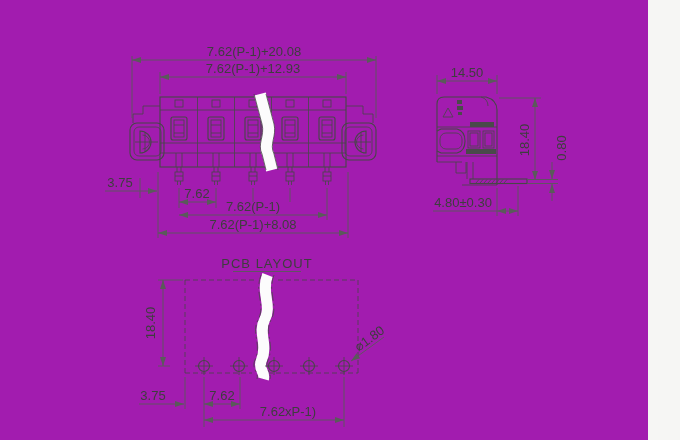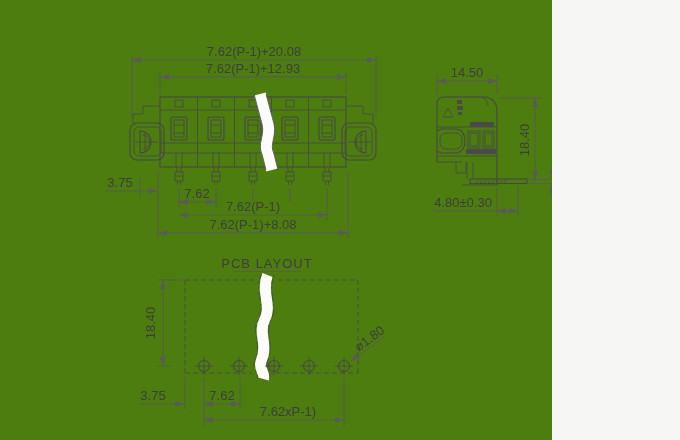--- a/index.html
+++ b/index.html
@@ -1,16 +1,16 @@
 <!DOCTYPE html>
 <html><head>
 <meta charset="utf-8">
 <style>
   html,body{margin:0;padding:0;background:#f6f6f4;}
-  .canvas{width:552px;height:440px;background:#4d7c0f;position:relative;overflow:hidden;}
+  .canvas{width:648px;height:440px;background:#a21caf;position:relative;overflow:hidden;}
   svg text{
     font-family:"Liberation Sans","DejaVu Sans",sans-serif;
     font-size:13px;
     fill:#3e3e3e;
   }
   svg .part{stroke:#474747;stroke-width:1.1;fill:none;}
   svg .thin{stroke:#474747;stroke-width:0.8;fill:none;}
   svg .dim{stroke:#5a5a5a;stroke-width:0.9;fill:none;}
   svg .mark{fill:#4a4a4a;stroke:none;}
   svg .mask{stroke:#fcfcfc;fill:none;}

